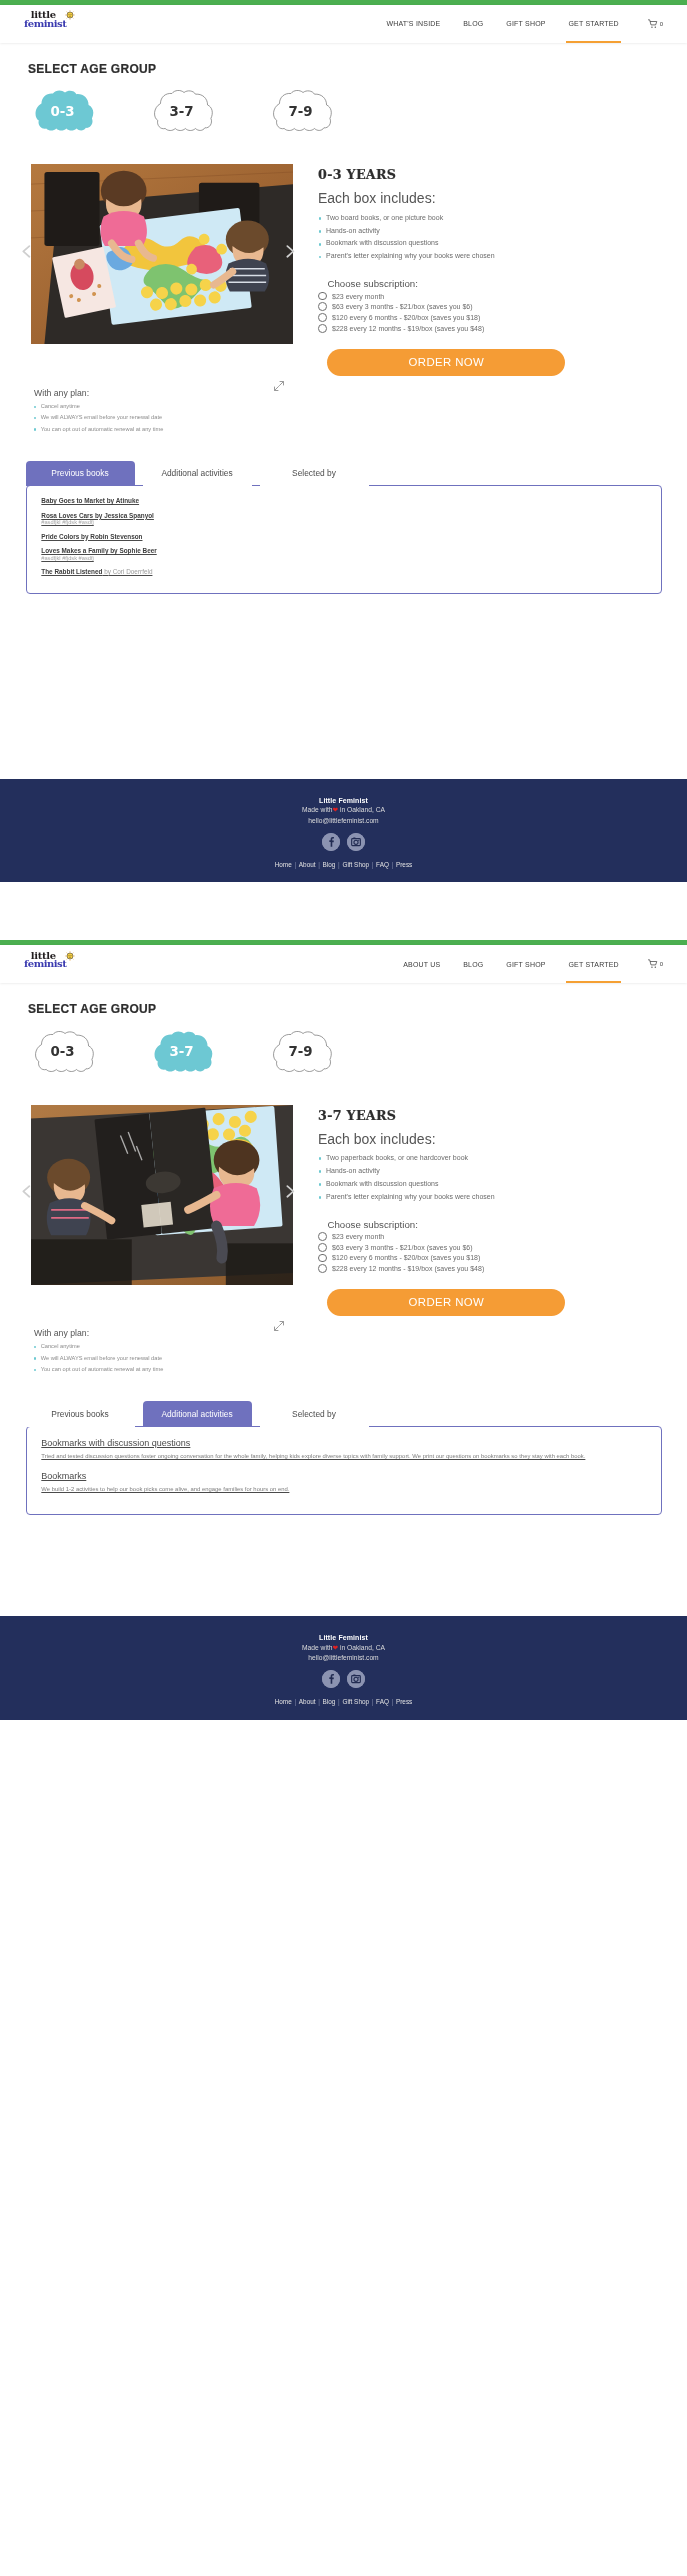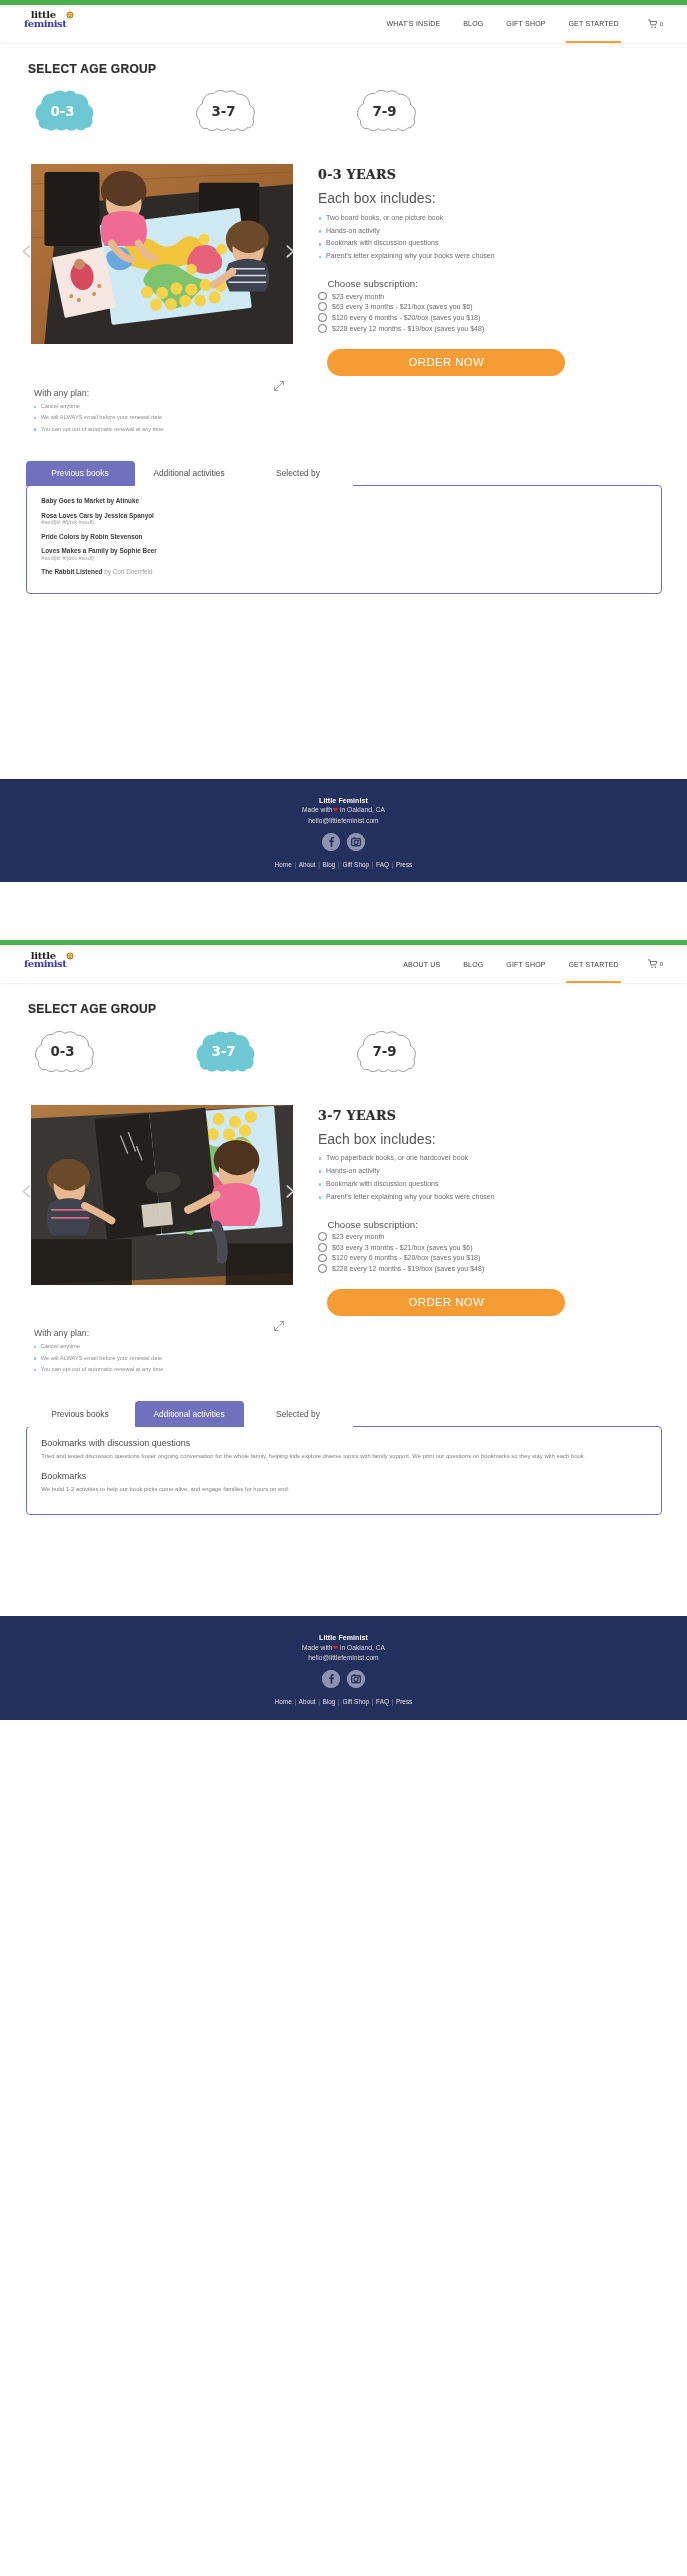--- a/index.html
+++ b/index.html
@@ -99,21 +99,21 @@
     margin: 19px 0 0 28px;
     -webkit-text-stroke: 0.2px #2e2e2e;
   }
 
   
   .clouds {
     display:flex;
     justify-content: flex-start;
     padding: 14.8px 0 0 0;
     margin-left: 25.5px;
-    gap: 87px;
+    gap: 45px;
   }
   .cloud {
     width: 74px; height: 42px;
     position: relative;
     display:flex; align-items:center; justify-content:center;
     cursor: pointer;
   }
   .cloud svg { position:absolute; left:0; top:0; }
   .cloud-label {
     position: relative;
@@ -247,38 +247,39 @@
   }
   ul.anyplan-list li::before {
     content:"";
     position:absolute; left:0; top:4.7px;
     width:2.3px;height:2.3px;border-radius:50%;
     background:#6cc9d1;
   }
 
   
   .tabs-wrap { margin: 25.5px 25.5px 0 25.5px; }
-  .tabs { display:flex; }
+  .tabs { display:flex;gap:8px; }
   .tab {
     width: 109px;
     height: 25.5px;
     display:flex; align-items:center; justify-content:center;
     font-size: 8.4px;
     color: #4c4c4c;
     border-radius: 4px 4px 0 0;
     background: #fff;
     cursor:pointer;
   }
   .tab.active { background: #6F71BE; color:#fff; }
   .tab-panel {
     border: 1.3px solid #6F71BE;
     border-radius: 4px;
     background: #fff;
     padding: 10.7px 14.8px 10.7px 14.8px;
     margin-top: -0.7px;
+    text-decoration: underline;
   }
   .book {
     margin-bottom: 7.4px;
   }
   .book-title {
     font-size: 6.4px;
     font-weight: bold;
     color: #3c3c3c;
   }
   .book-title .by-light { font-weight: normal; color:#9b9b9b; }

